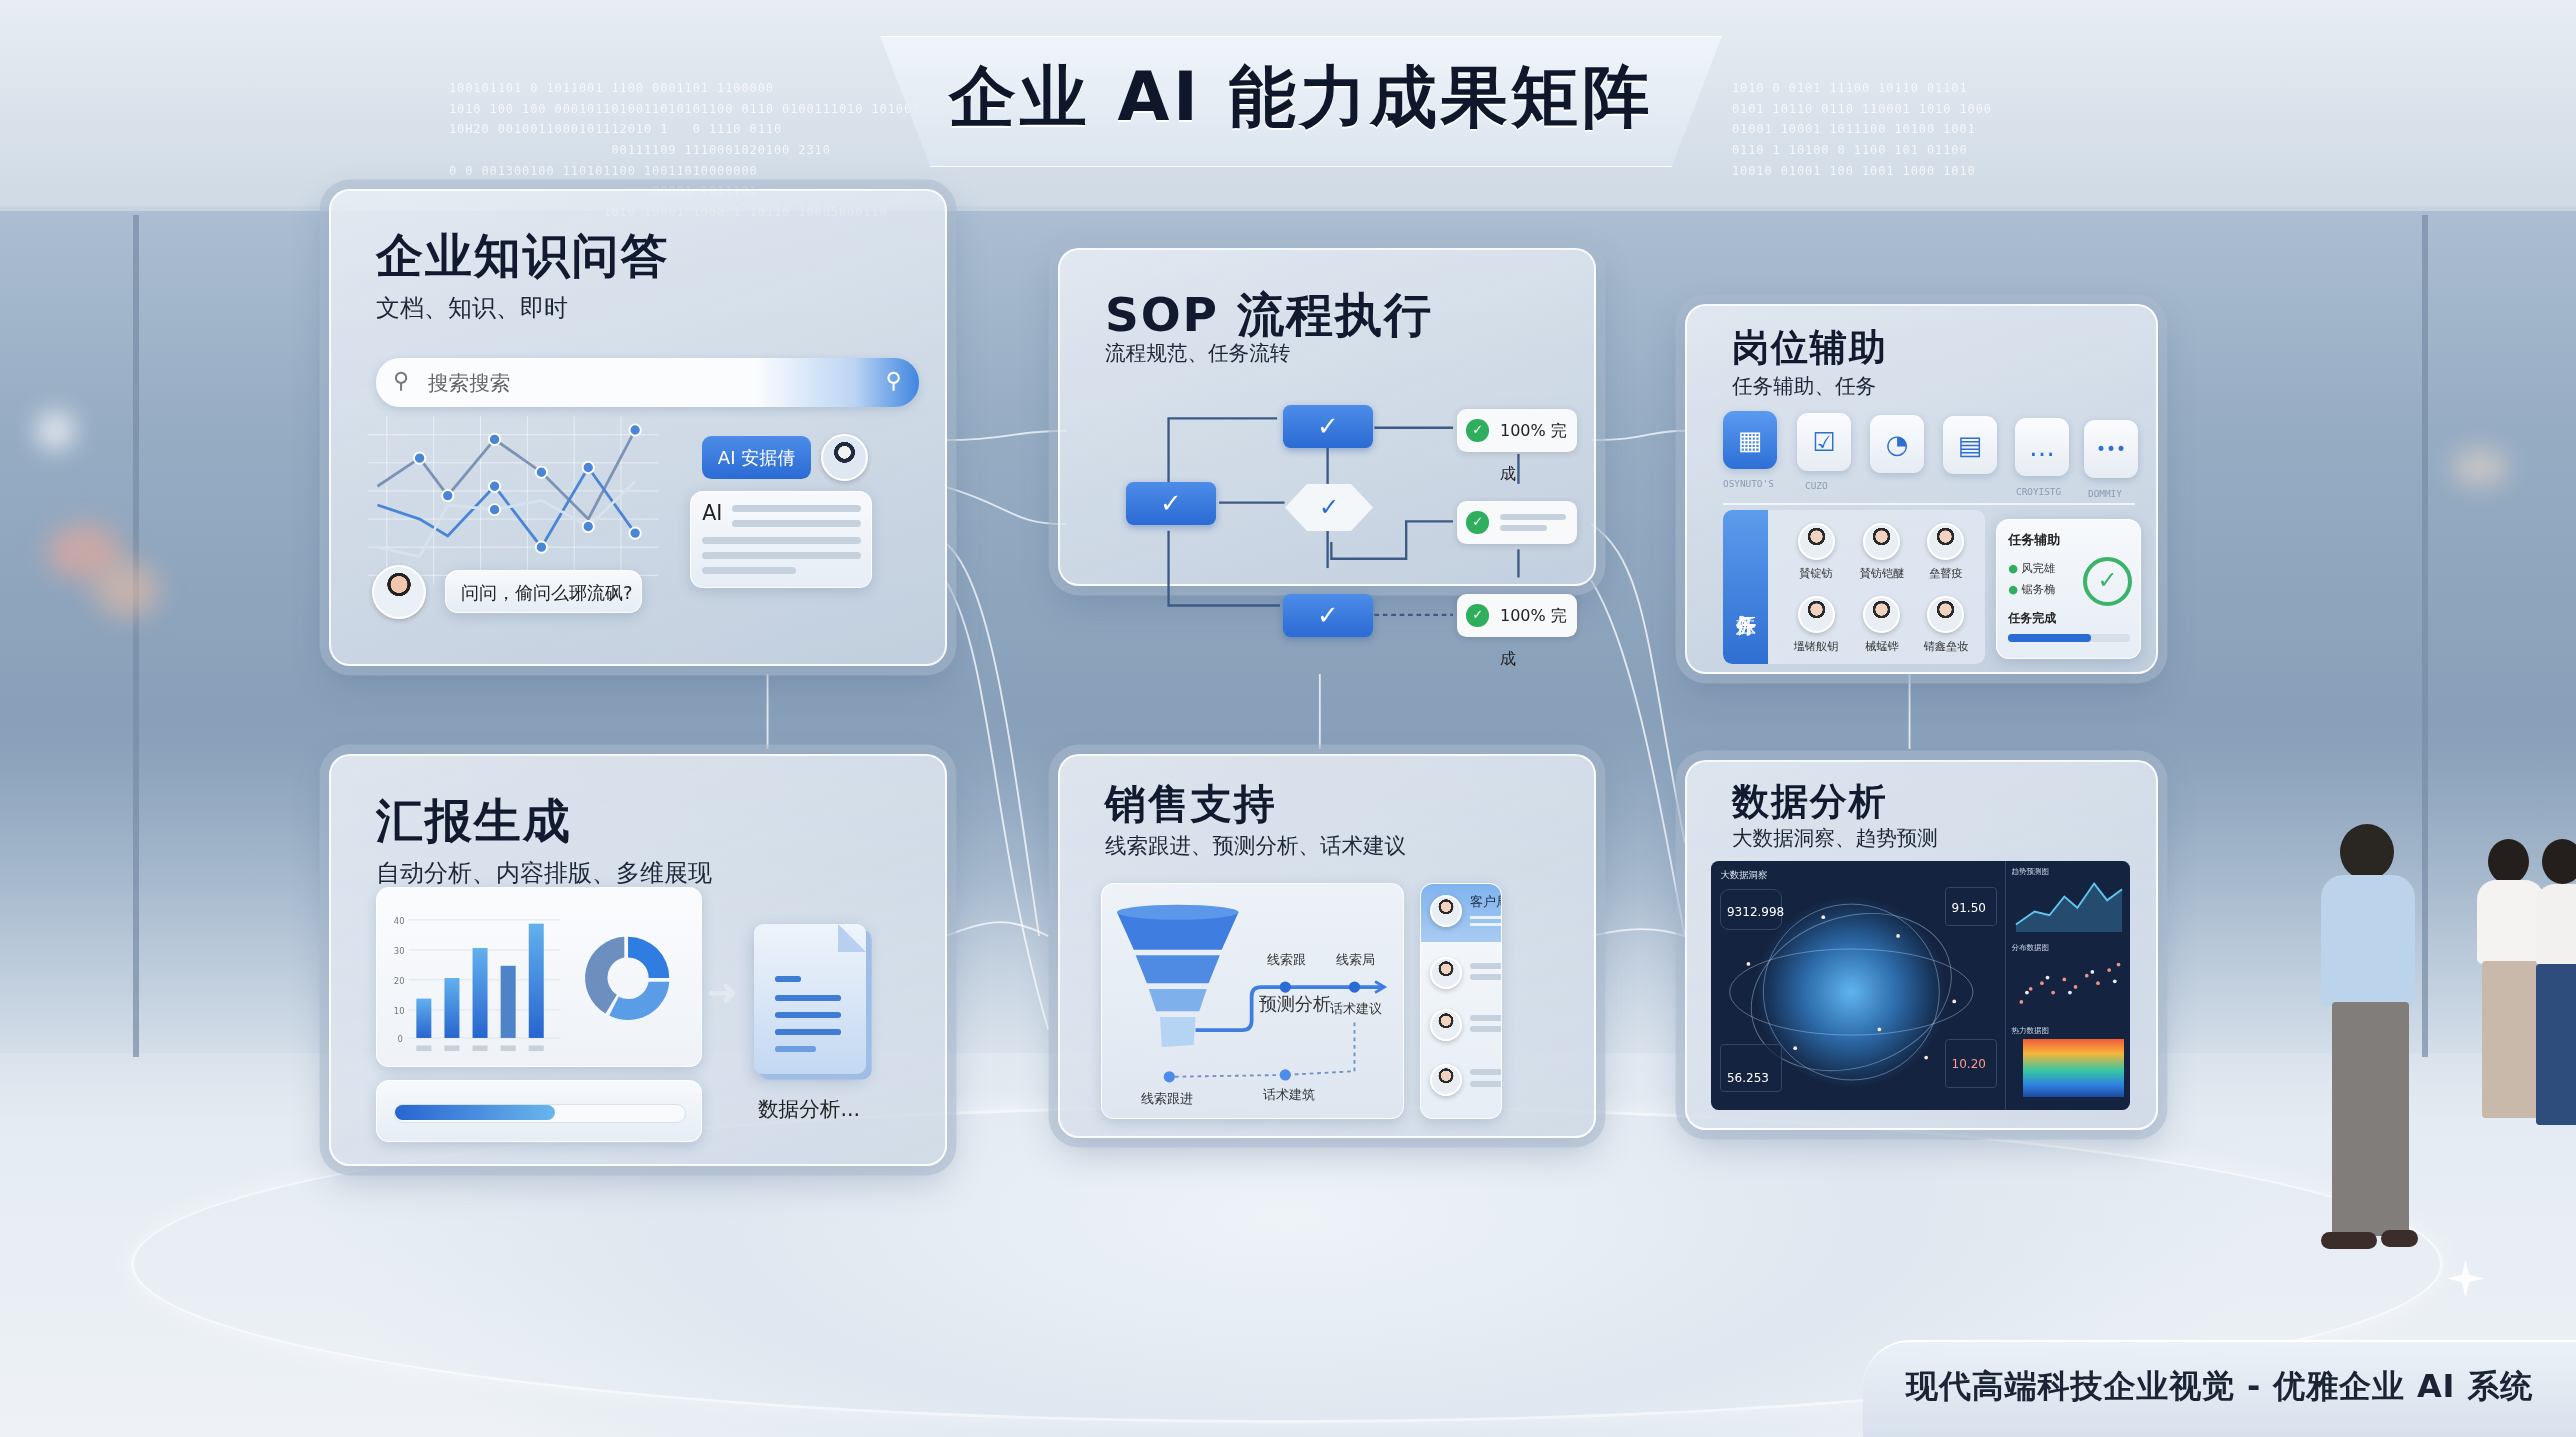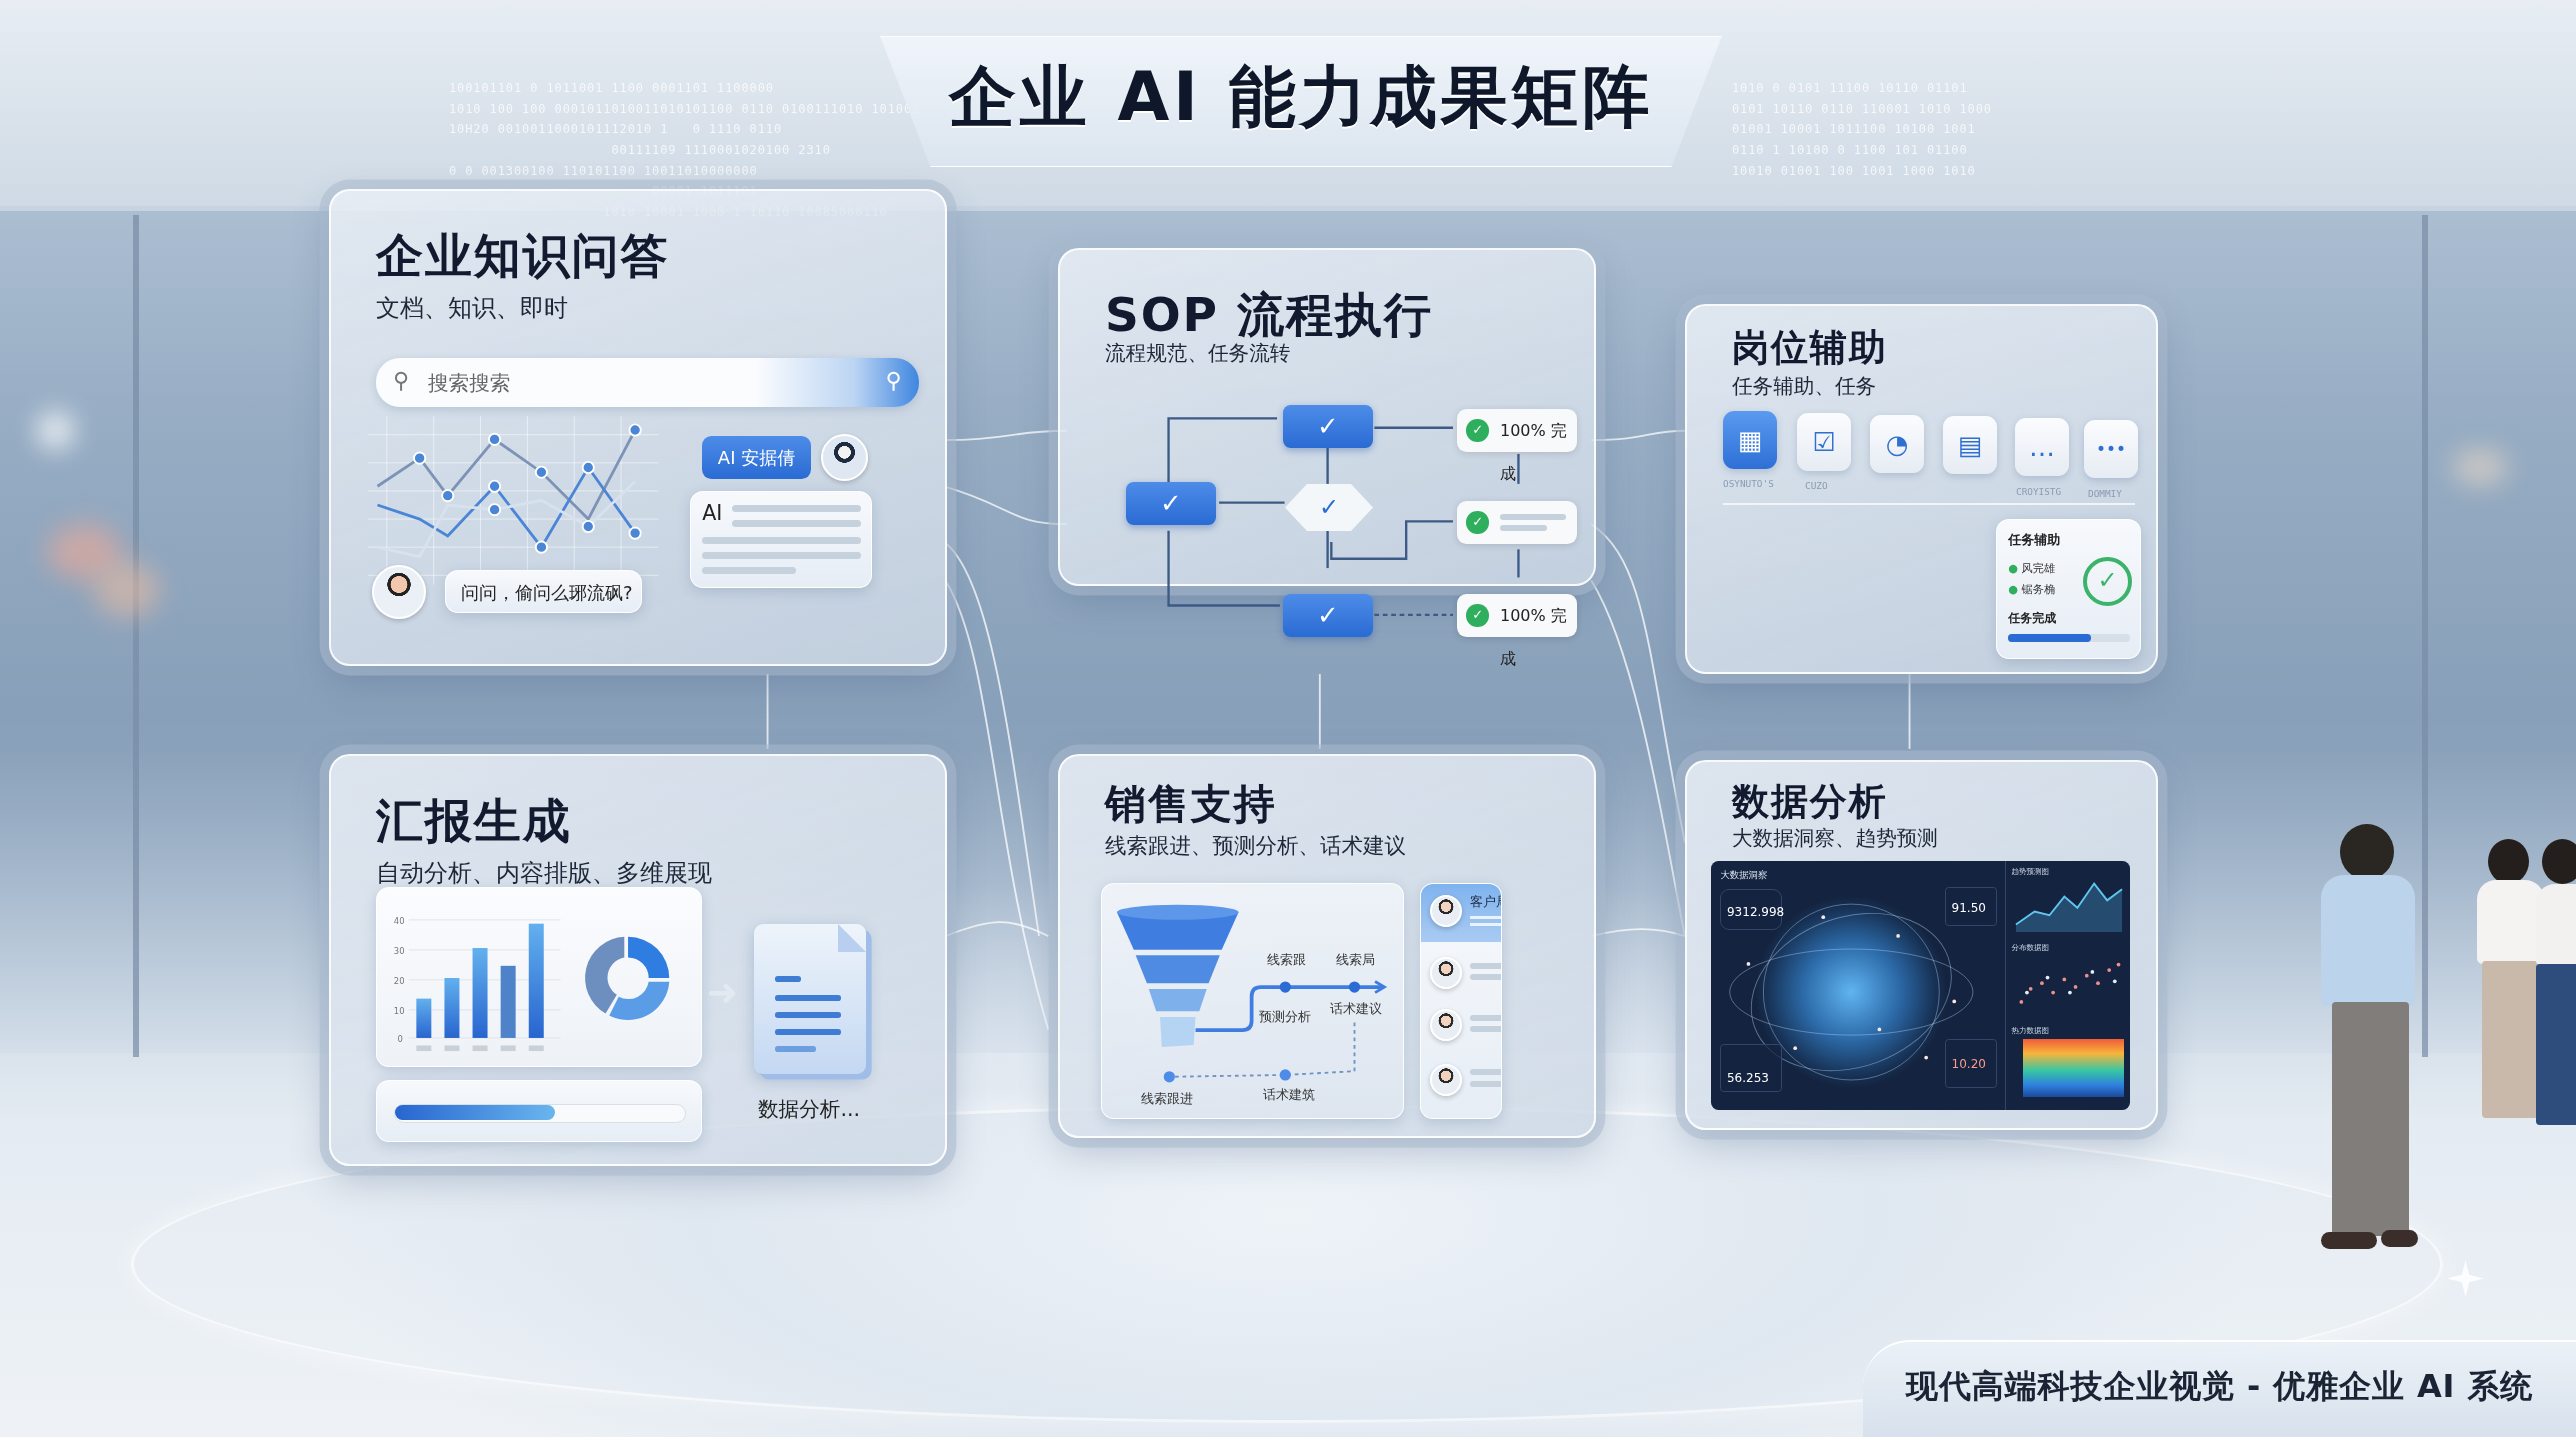--- a/index.html
+++ b/index.html
@@ -164,20 +164,35 @@
   <div class="icon-tile" style="left:110px;top:107px">☑</div>
   <div class="icon-tile" style="left:183px;top:109px">◔</div>
   <div class="icon-tile" style="left:256px;top:110px">▤</div>
   <div class="icon-tile" style="left:328px;top:112px">…</div>
   <div class="icon-tile" style="left:397px;top:114px;font-size:17px">•••</div>
   <div style="position:absolute;left:36px;top:172px;font-size:9.4px;color:#8a9bb3;font-family:'DejaVu Sans Mono',monospace">OSYNUTO'S</div>
   <div style="position:absolute;left:118px;top:174px;font-size:9.4px;color:#8a9bb3;font-family:'DejaVu Sans Mono',monospace">CUZO</div>
   <div style="position:absolute;left:329px;top:180px;font-size:9.4px;color:#8a9bb3;font-family:'DejaVu Sans Mono',monospace">CROYISTG</div>
   <div style="position:absolute;left:401px;top:182px;font-size:9.4px;color:#8a9bb3;font-family:'DejaVu Sans Mono',monospace">DOMMIY</div>
   <div style="position:absolute;left:36px;top:197px;width:412px;height:1.9px;background:rgba(255,255,255,.7)"></div>
+  <div style="position:absolute;left:36px;top:204px;width:262px;height:154px;border-radius:9.4px;background:rgba(225,233,242,.8);overflow:hidden">
+    <div style="position:absolute;left:0;top:0;width:45px;height:154px;background:linear-gradient(180deg,#5d9bec,#2f6fd2);color:#fff;font-size:20.6px;writing-mode:vertical-rl;text-align:center;line-height:45px;padding-top:24px">任务娠</div>
+    <div class="avatar" style="left:75px;top:13px;width:37px;height:37px"></div>
+    <div class="avatar" style="left:140px;top:13px;width:37px;height:37px"></div>
+    <div class="avatar" style="left:204px;top:13px;width:37px;height:37px"></div>
+    <div class="person-name" style="left:51px;top:56px">賛锭钫</div>
+    <div class="person-name" style="left:117px;top:56px">賛钫铠醚</div>
+    <div class="person-name" style="left:181px;top:56px">垒瞽疫</div>
+    <div class="avatar" style="left:75px;top:86px;width:37px;height:37px"></div>
+    <div class="avatar" style="left:140px;top:86px;width:37px;height:37px"></div>
+    <div class="avatar" style="left:204px;top:86px;width:37px;height:37px"></div>
+    <div class="person-name" style="left:51px;top:129px">塭锗舣钥</div>
+    <div class="person-name" style="left:117px;top:129px">械蜢铧</div>
+    <div class="person-name" style="left:181px;top:129px">锖鑫垒妆</div>
+  </div>
   <div class="card" style="left:309px;top:213px;width:145px;height:140px">
     <div style="position:absolute;left:11.2px;top:11.2px;font-size:13px;font-weight:bold;color:#222">任务辅助</div>
     <div style="position:absolute;left:11.2px;top:41px;font-size:11.2px;color:#333"><span style="color:#2fae5e">●</span> <span>风完雄</span></div>
     <div style="position:absolute;left:11.2px;top:62px;font-size:11.2px;color:#333"><span style="color:#2fae5e">●</span> <span>锯务桷</span></div>
     <div style="position:absolute;left:86px;top:37px;width:49px;height:49px;border-radius:50%;border:4.7px solid #3bb36a;color:#3bb36a;font-size:24px;text-align:center;line-height:39px">✓</div>
     <div style="position:absolute;left:11.2px;top:90px;font-size:12px;font-weight:bold;color:#222">任务完成</div>
     <div style="position:absolute;left:11.2px;top:114px;width:122px;height:7.5px;border-radius:3.7px;background:#d6dee8">
         <div style="width:68%;height:7.5px;border-radius:3.7px;background:#2a6bd4"></div>
       </div>
   </div>
@@ -257,21 +272,21 @@
       <path d="M100 156 L150 156 Q160 156 160 146 L160 120 Q160 110 170 110 L300 110" stroke="#3f7ee0" stroke-width="4" fill="none"></path>
       <path d="M292 104 L302 110 L292 116" stroke="#3f7ee0" stroke-width="3" fill="none"></path>
       <circle cx="196" cy="110" r="6" fill="#2a6bd4"></circle>
         <circle cx="270" cy="110" r="6" fill="#2a6bd4"></circle>
       <path d="M270 148 L270 200 L196 204 L72 206" stroke="#6f93c4" stroke-width="2" fill="none" stroke-dasharray="4 4"></path>
       <circle cx="72" cy="206" r="6" fill="#4d8ce8"></circle>
         <circle cx="196" cy="204" r="6" fill="#4d8ce8"></circle>
     </svg>
     <div style="position:absolute;left:165px;top:67px;font-size:13px;color:#333">线索跟</div>
     <div style="position:absolute;left:234px;top:67px;font-size:13px;color:#333">线索局</div>
-    <div style="position:absolute;left:157px;top:124px;font-size:13px;color:#333">预测分析</div>
+    <div style="position:absolute;left:157px;top:108px;font-size:18px;color:#333">预测分析</div>
     <div style="position:absolute;left:228px;top:116px;font-size:13px;color:#333">话术建议</div>
     <div style="position:absolute;left:39px;top:206px;font-size:13px;color:#333">线索跟进</div>
     <div style="position:absolute;left:161px;top:202px;font-size:13px;color:#333">话术建筑</div>
   </div>
   <div class="card" style="left:360px;top:127px;width:82px;height:236px;overflow:hidden">
     <div style="position:absolute;left:0;top:0;width:103px;height:58px;background:linear-gradient(180deg,#7fb3ee,#a9cbf3)">
       <div class="avatar" style="left:9.4px;top:11.2px;width:32px;height:32px"></div>
       <div style="position:absolute;left:49px;top:9.4px;font-size:13px;color:#1b2a44">客户局</div>
       <div style="position:absolute;left:49px;top:32px;width:47px;height:2.8px;background:#eaf2fc"></div>
       <div style="position:absolute;left:49px;top:39px;width:37px;height:2.8px;background:#eaf2fc"></div>

